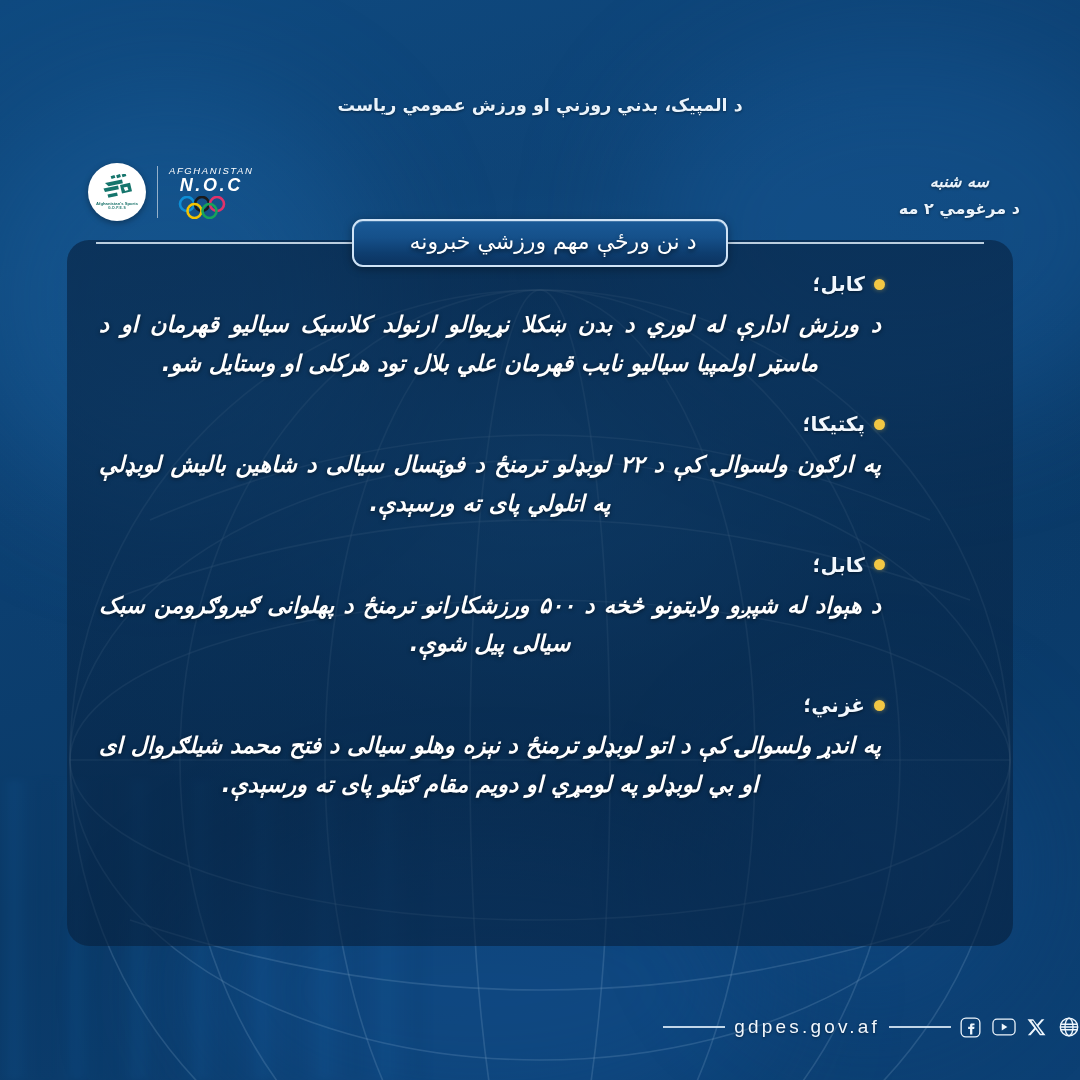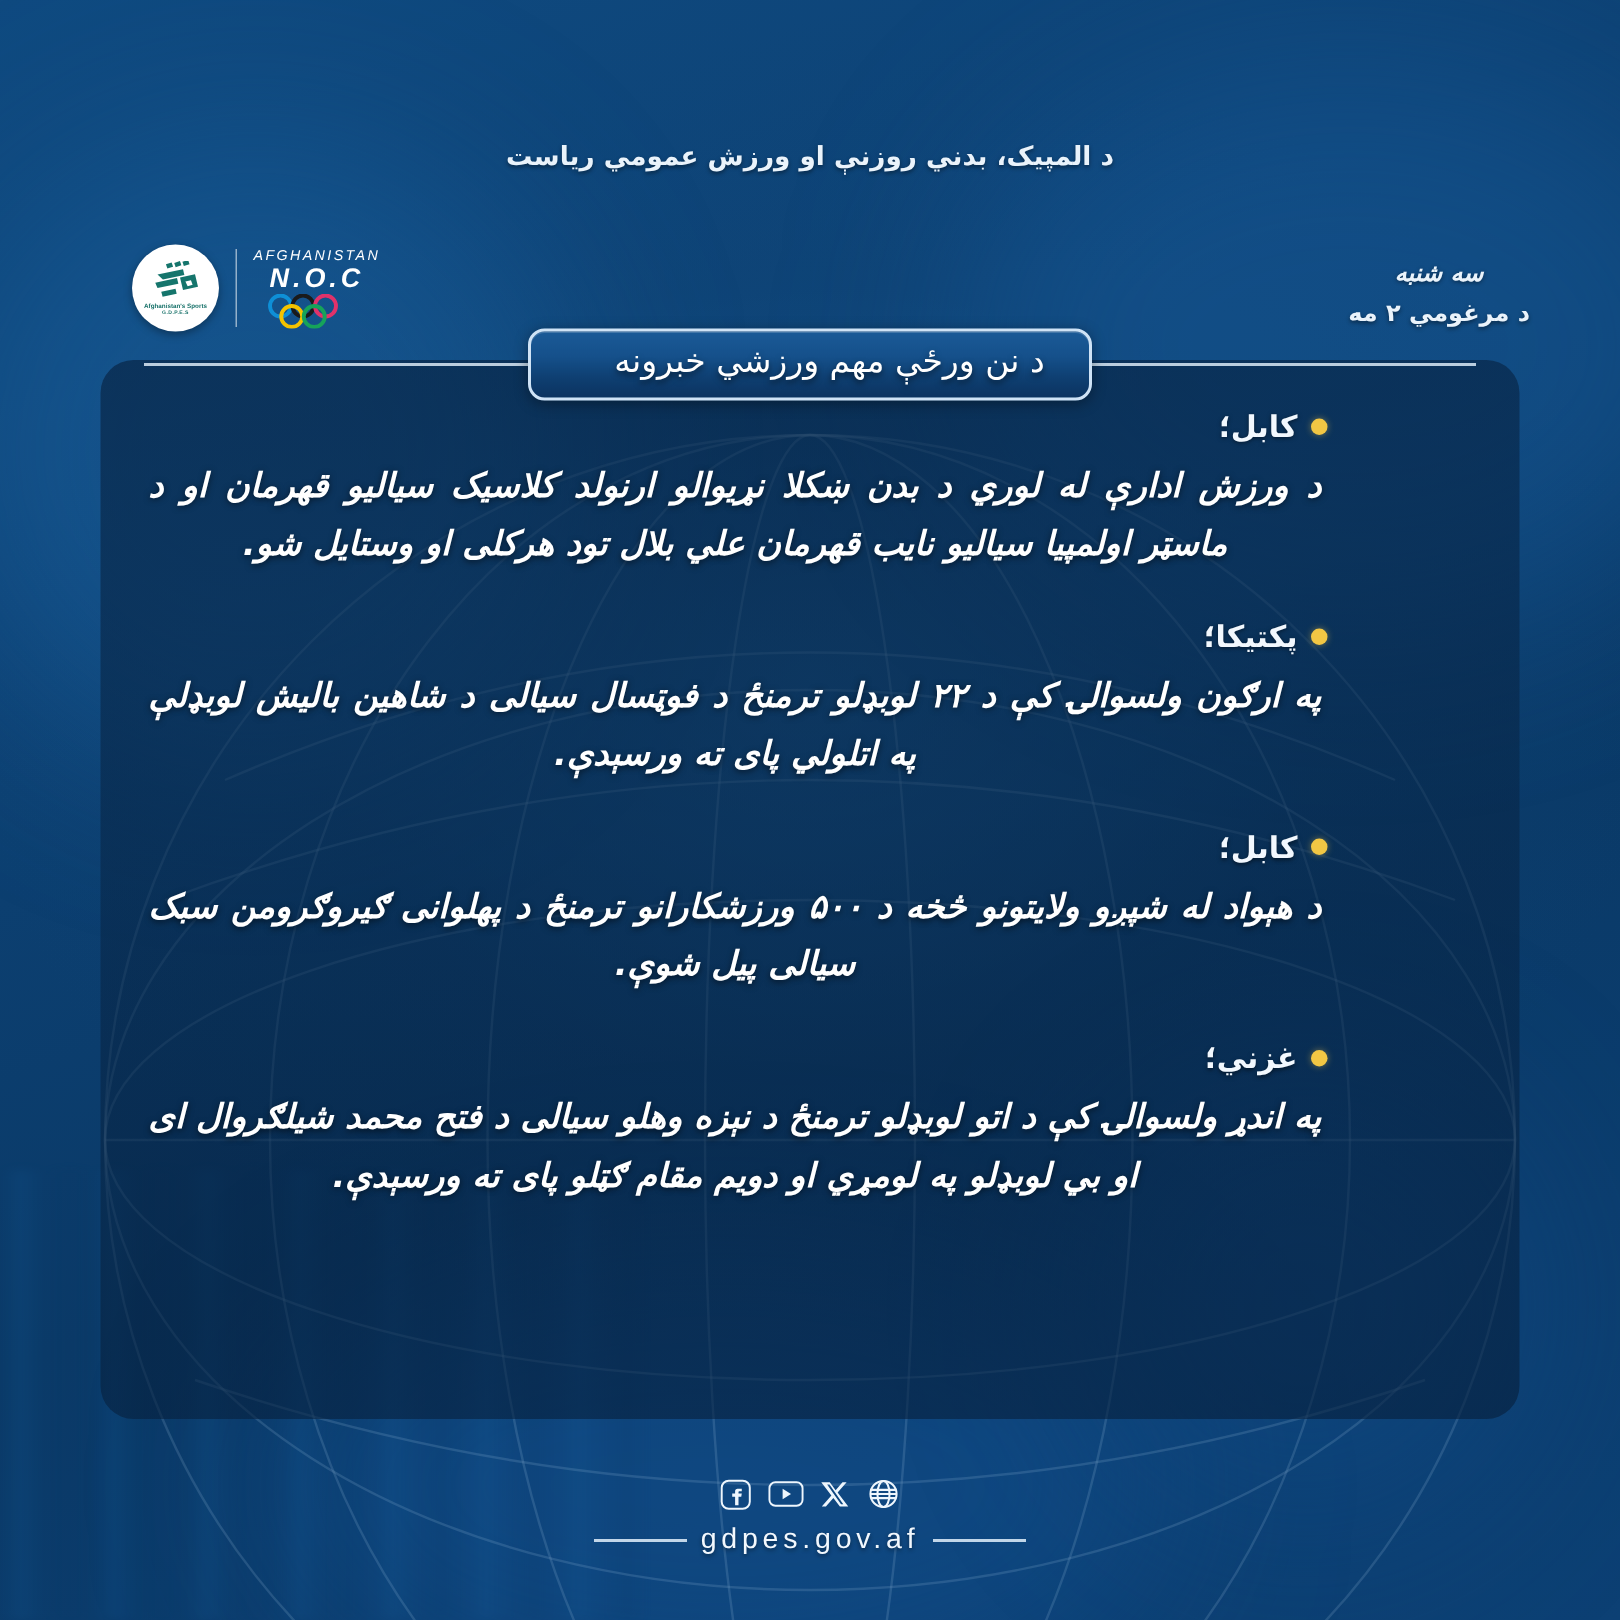--- a/index.html
+++ b/index.html
@@ -215,21 +215,21 @@
     padding: 0 4px;
     font-style: italic;
   }
 
   
   .footer {
     position: absolute;
     left: 0; right: 0; bottom: 42px;
     z-index: 9;
     display: flex;
-    flex-direction: column;
+    flex-direction: row;
     align-items: center;
     gap: 9px;
   }
   .social-row {
     display: flex;
     align-items: center;
     gap: 11px;
   }
   .social-row svg { display: block; }
 

